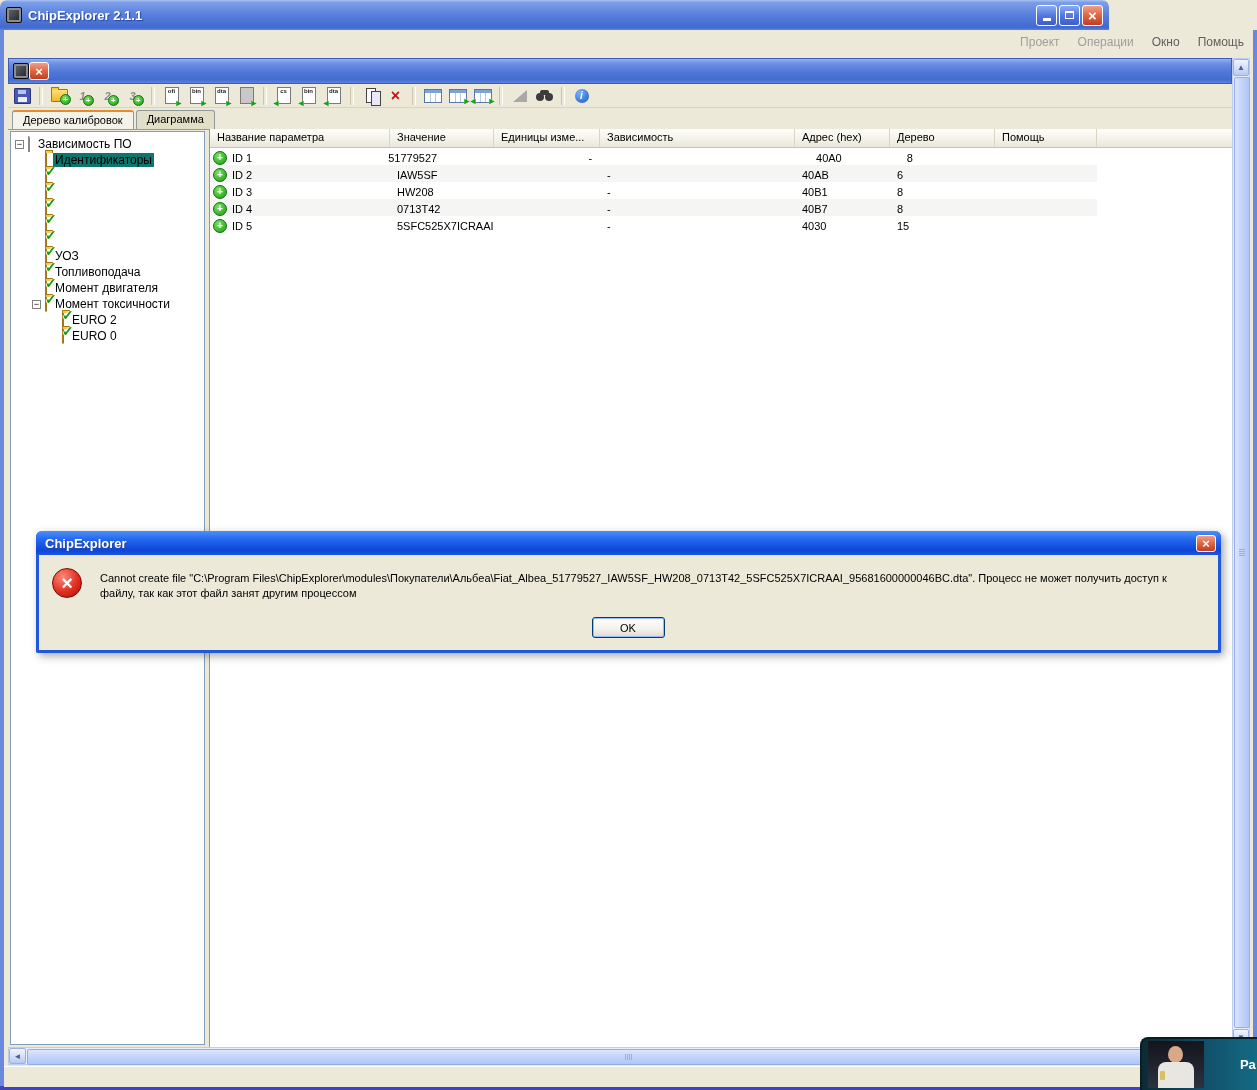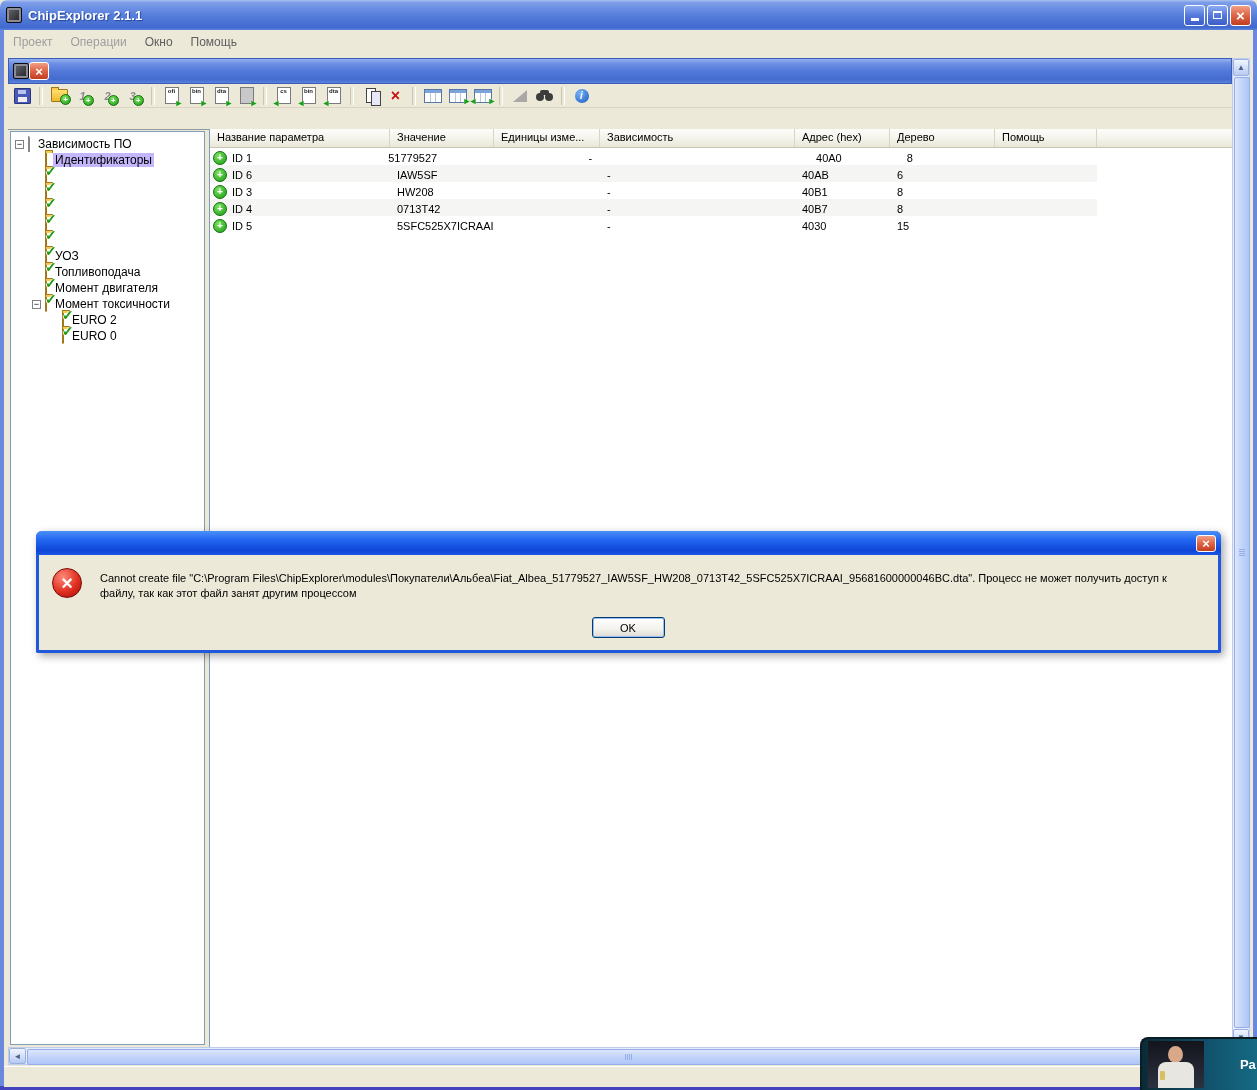--- a/index.html
+++ b/index.html
@@ -1,34 +1,34 @@
 <!DOCTYPE html>
 <html><head>
 <meta charset="utf-8">
 <style>
   html,body{margin:0;padding:0;background:#3a3a3a;}
   #screen{position:relative;width:1257px;height:1090px;background:#ece9d8;overflow:hidden;
           font-family:"Liberation Sans",sans-serif;font-size:11px;color:#000;}
   
-  .titlebar{position:absolute;left:0;top:0;width:1257px;height:30px;
+  .titlebar{position:absolute;left:0;top:0;width:1109px;height:30px;
     background:linear-gradient(180deg,#a9c2f2 0%,#7d9ee8 8%,#5b82dd 45%,#4a72d4 75%,#416ace 92%,#5c84de 100%);
     border-radius:7px 7px 0 0;display:flex;align-items:center;padding:0 6px;box-sizing:border-box;}
   .title-text{color:#fff;font-weight:bold;font-size:13px;text-shadow:1px 1px 1px #25459a;margin-left:6px;flex:1;
     white-space:nowrap;overflow:hidden;}
   .i-chip{width:14px;height:14px;background:linear-gradient(135deg,#6a6a72,#1e1e24);border:1px solid #0c0c10;
     border-radius:2px;box-shadow:inset 0 0 0 2px #8b8b94;flex:0 0 auto;}
   .win-btns{display:flex;gap:2px;}
   .wbtn{width:21px;height:21px;border-radius:3px;border:1px solid #fff;display:flex;align-items:center;justify-content:center;
     background:linear-gradient(180deg,#8cacf0 0%,#5578dc 50%,#3c5ec8 100%);box-sizing:border-box;}
   .wbtn.close{background:linear-gradient(180deg,#f0a088 0%,#e06a4a 45%,#c23d20 100%);}
   .glyph-min{width:8px;height:3px;background:#fff;margin-top:9px;}
   .glyph-max{width:9px;height:8px;border:1px solid #fff;border-top:2px solid #fff;box-sizing:border-box;}
   .glyph-x{color:#fff;font-weight:bold;font-size:15px;line-height:15px;}
   
-  .menubar{position:absolute;left:4px;top:30px;width:1249px;height:24px;background:#ece9d8;display:flex;align-items:center;}
+  .menubar{position:absolute;left:4px;top:30px;width:1249px;height:24px;background:#ece9d8;display:flex;align-items:center;justify-content:flex-end;}
   .menu-item{padding:0 9px;font-size:12px;}
   .menu-item.dim{color:#9e9e9e;} .menu-item.on{color:#5f5f5f;}
   
   .b-left{position:absolute;left:0;top:30px;width:4px;height:1056px;background:#6a88dc;}
   .b-right{position:absolute;left:1253px;top:30px;width:4px;height:1056px;background:#6a88dc;}
   .b-bottom{position:absolute;left:0;top:1086px;width:1257px;height:4px;background:#4343bd;}
   
   .child-title{position:absolute;left:8px;top:58px;width:1224px;height:26px;
     background:linear-gradient(180deg,#94b0ee 0%,#6c8ee4 20%,#5077d8 55%,#446ccf 85%,#5b82dd 100%);
     display:flex;align-items:center;padding:0 4px;box-sizing:border-box;border:1px solid #3c5cb8;}
@@ -85,21 +85,21 @@
   
   .tree-row{height:16px;display:flex;align-items:center;font-size:12px;white-space:nowrap;}
   .expander{width:9px;height:9px;border:1px solid #808080;background:#fff;font-size:9px;line-height:7px;
     text-align:center;margin-right:4px;flex:0 0 auto;box-sizing:border-box;}
   .exp-sp{width:13px;flex:0 0 auto;}
   .t-icon{position:relative;margin-right:6px;flex:0 0 auto;}
   .i-docpage{width:11px;height:14px;background:#fff;border:1px solid #888;border-radius:0 3px 0 0;}
   .i-check{position:absolute;left:0px;top:-6px;font-weight:bold;font-size:14px;color:#1c9c14;
     text-shadow:1px 0 1px #fff,-1px 0 1px #fff,0 1px 1px #fff;}
   .tree-label{padding:0 2px;}
-  .tree-label.sel{background:#c4b5fd;}
+  .tree-label.sel{background:#0f766e;}
   
   .tbl-header{display:flex;height:18px;background:linear-gradient(180deg,#fdfdfb 0%,#f3f2e8 60%,#e9e7d8 100%);
     border-bottom:1px solid #c8c5b2;}
   .th{box-sizing:border-box;padding:2px 0 0 7px;border-right:1px solid #d8d5c4;font-size:11px;
     white-space:nowrap;overflow:hidden;}
   .tr{display:flex;height:17px;width:887px;background:#fff;}
   .tr.alt{background:#f5f5f3;}
   .td{box-sizing:border-box;padding:2px 0 0 7px;font-size:11px;white-space:nowrap;overflow:hidden;display:flex;align-items:center;}
   .row-plus{width:12px;height:12px;border-radius:50%;background:radial-gradient(circle at 35% 30%,#7ae060,#1c9c14);
     border:1px solid #0c700c;color:#fff;font-weight:bold;font-size:10px;line-height:12px;text-align:center;
@@ -278,20 +278,24 @@
           <span></span>
           <span></span>
         </span>
       </span>
       <span class="tb-sep"></span>
       <span class="tb-btn">
         <span class="i-info">i</span>
       </span>
     </div>
 
+  <div class="tabbar">
+    <span class="tab active">Дерево калибровок</span>
+    <span class="tab inactive">Диаграмма</span>
+  </div>
 
   <div class="workspace"></div>
   <div class="tree-panel" id="tree">
       <div class="tree-row" style="padding-left: 4px;">
         <span class="expander">−</span>
         <span class="t-icon"><span class="i-docpage"></span></span>
         <span class="tree-label">Зависимость ПО</span>
       </div>
       <div class="tree-row" style="padding-left: 21px;">
         <span class="exp-sp"></span>
@@ -375,21 +379,21 @@
           <span class="td" style="width: 104px;">51779527</span>
           <span class="td" style="width: 106px;"></span>
           <span class="td" style="width: 195px;">-</span>
           <span class="td" style="width: 95px; margin-left: 42px;">40A0</span>
           <span class="td" style="width: 105px;">8</span>
           <span class="td" style="width: 102px;"></span>
         </div>
         <div class="tr alt">
           <span class="td" style="width: 180px; padding-left: 3px;">
             <span class="row-plus">+</span>
-            <span>ID 6</span>
+            <span>ID 2</span>
           </span>
           <span class="td" style="width: 104px;">IAW5SF</span>
           <span class="td" style="width: 106px;"></span>
           <span class="td" style="width: 195px;">-</span>
           <span class="td" style="width: 95px;">40AB</span>
           <span class="td" style="width: 105px;">6</span>
           <span class="td" style="width: 102px;"></span>
         </div>
         <div class="tr">
           <span class="td" style="width: 180px; padding-left: 3px;">
@@ -439,20 +443,21 @@
       </span>
     <span class="sbtn rt">
         <span>►</span>
       </span>
   </div>
 
   <div class="statusbar"></div>
 
   <div class="dialog">
     <div class="dlg-title">
+      <span class="title-text">ChipExplorer</span>
       <span style="flex:1"></span>
       <span class="dlg-close">
           <span class="glyph-x" style="font-size:13px;line-height:13px;">×</span>
         </span>
     </div>
     <div class="err-icon">×</div>
     <div class="dlg-msg">Cannot create file "C:\Program Files\ChipExplorer\modules\Покупатели\Альбеа\Fiat_Albea_51779527_IAW5SF_HW208_0713T42_5SFC525X7ICRAAI_95681600000046BC.dta". Процесс не может получить доступ к файлу, так как этот файл занят другим процессом</div>
     <div class="ok-btn">OK</div>
   </div>
 

